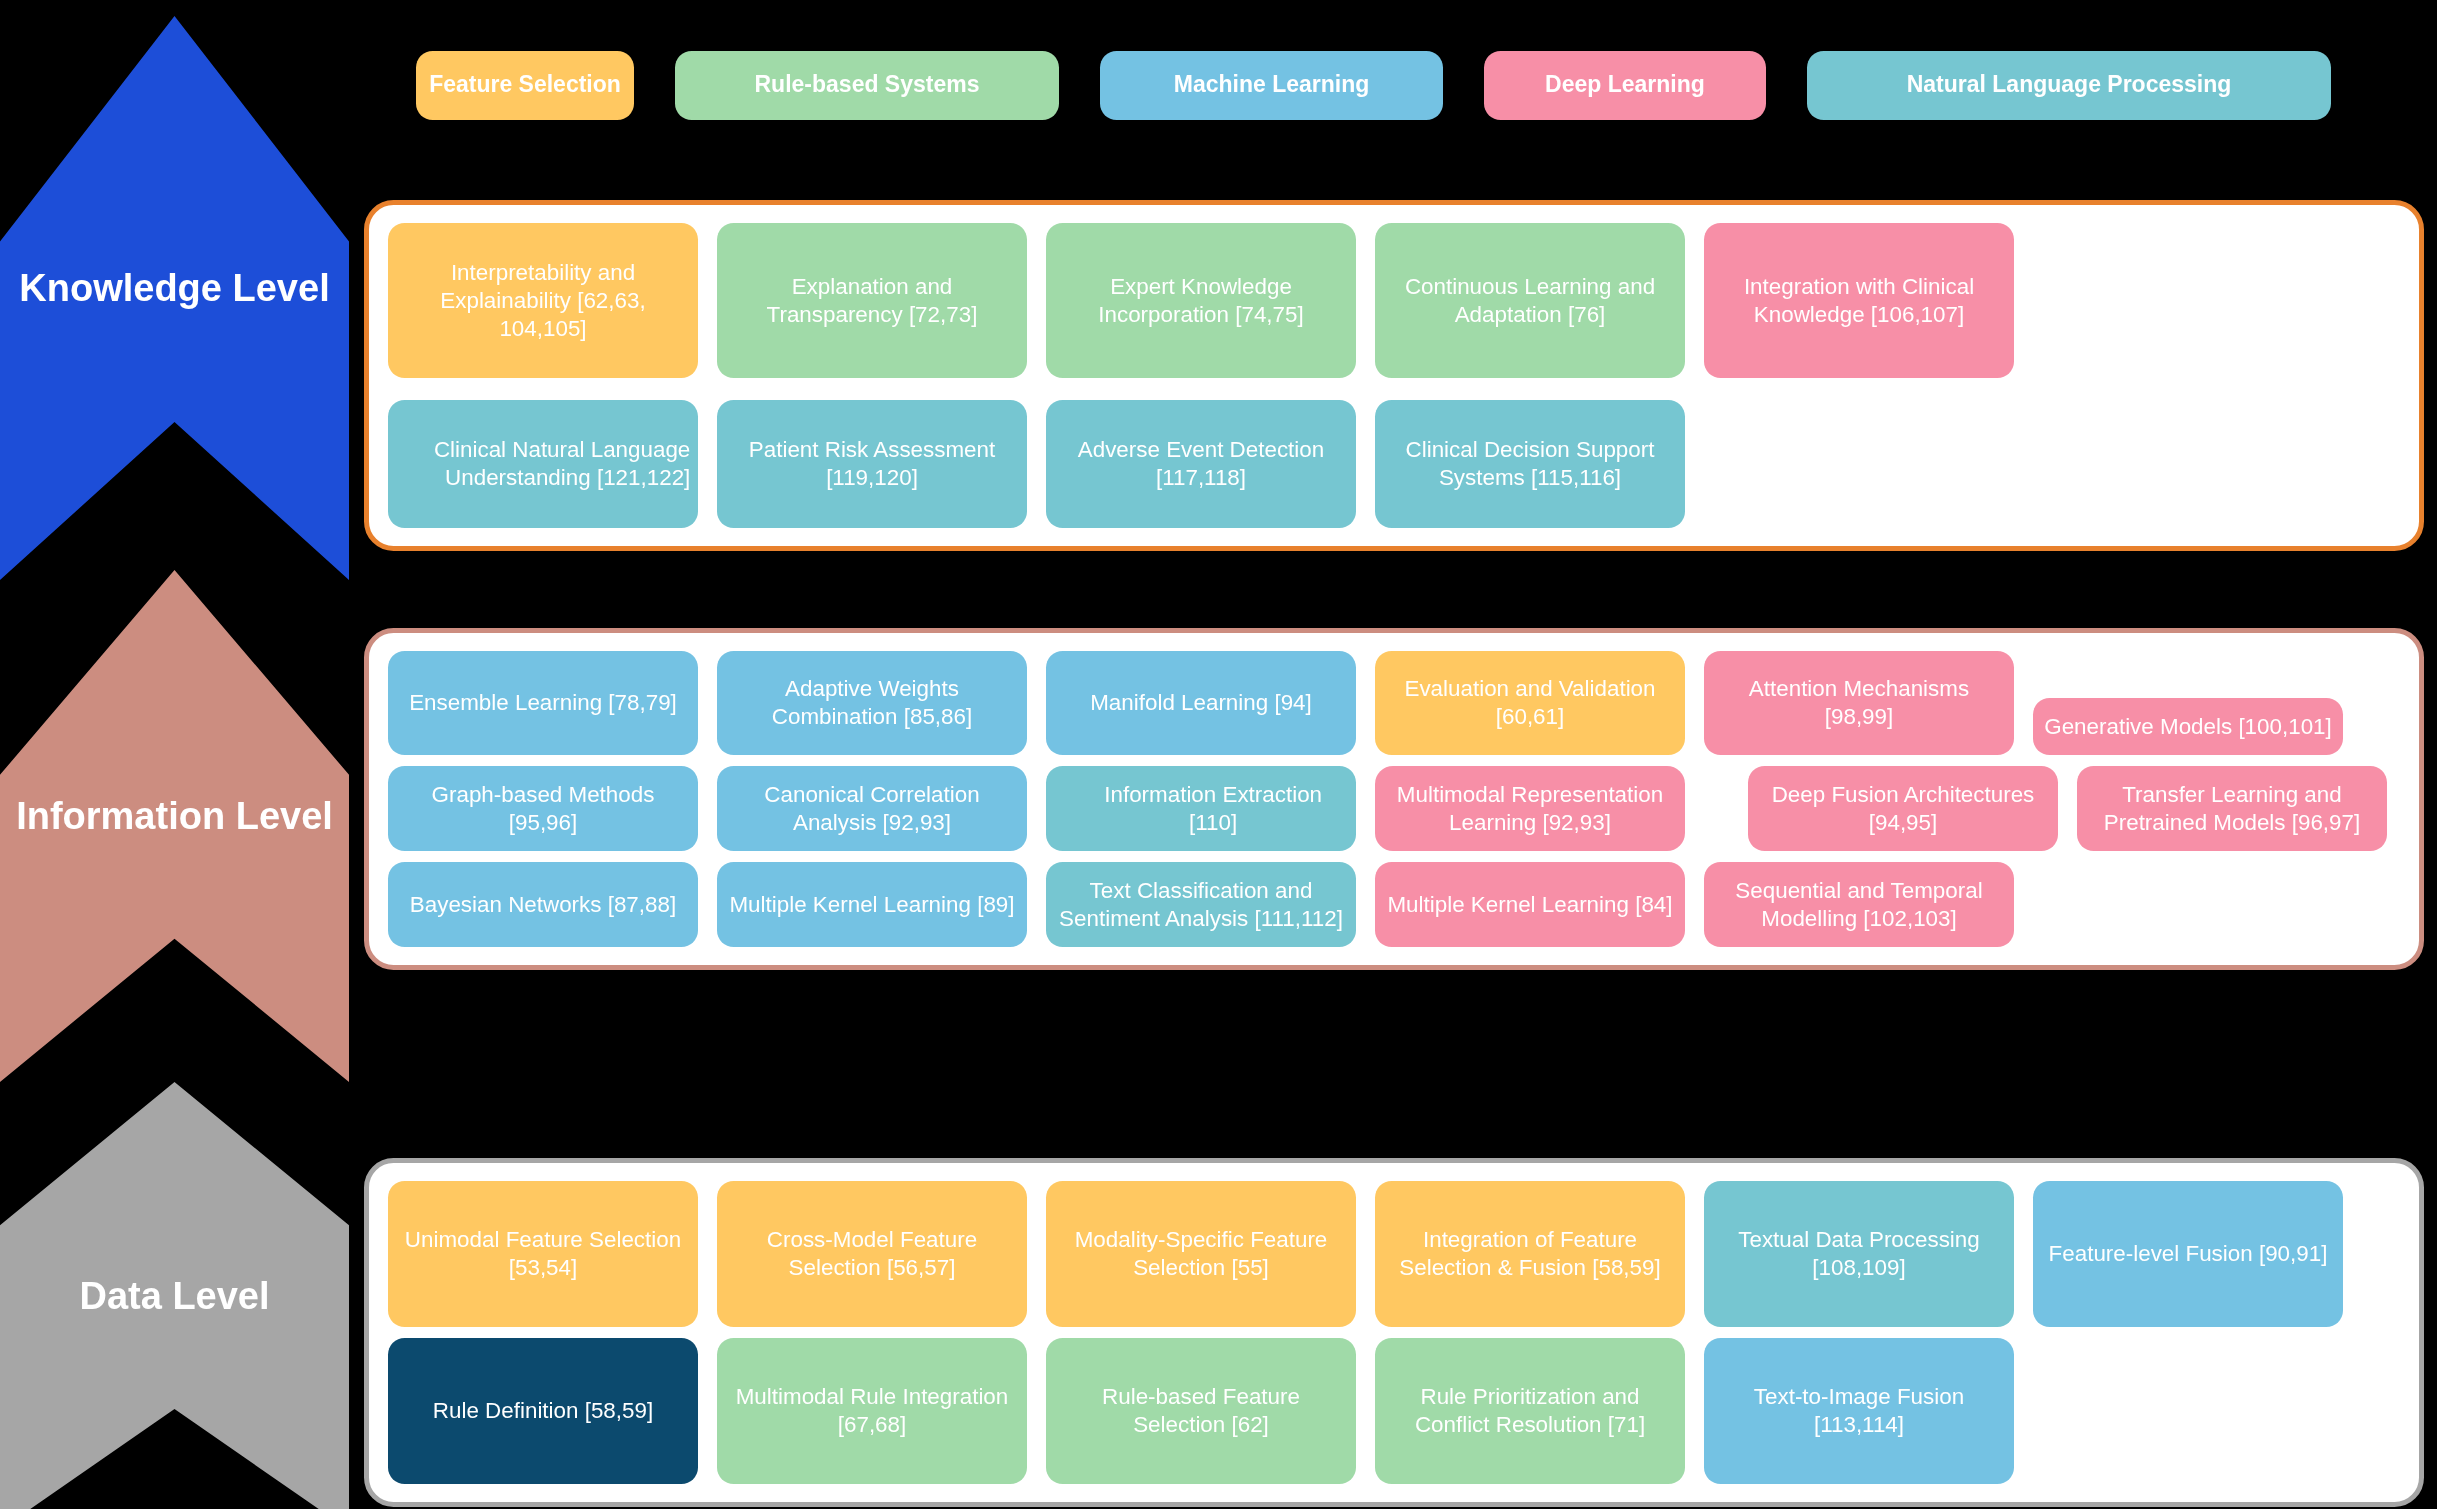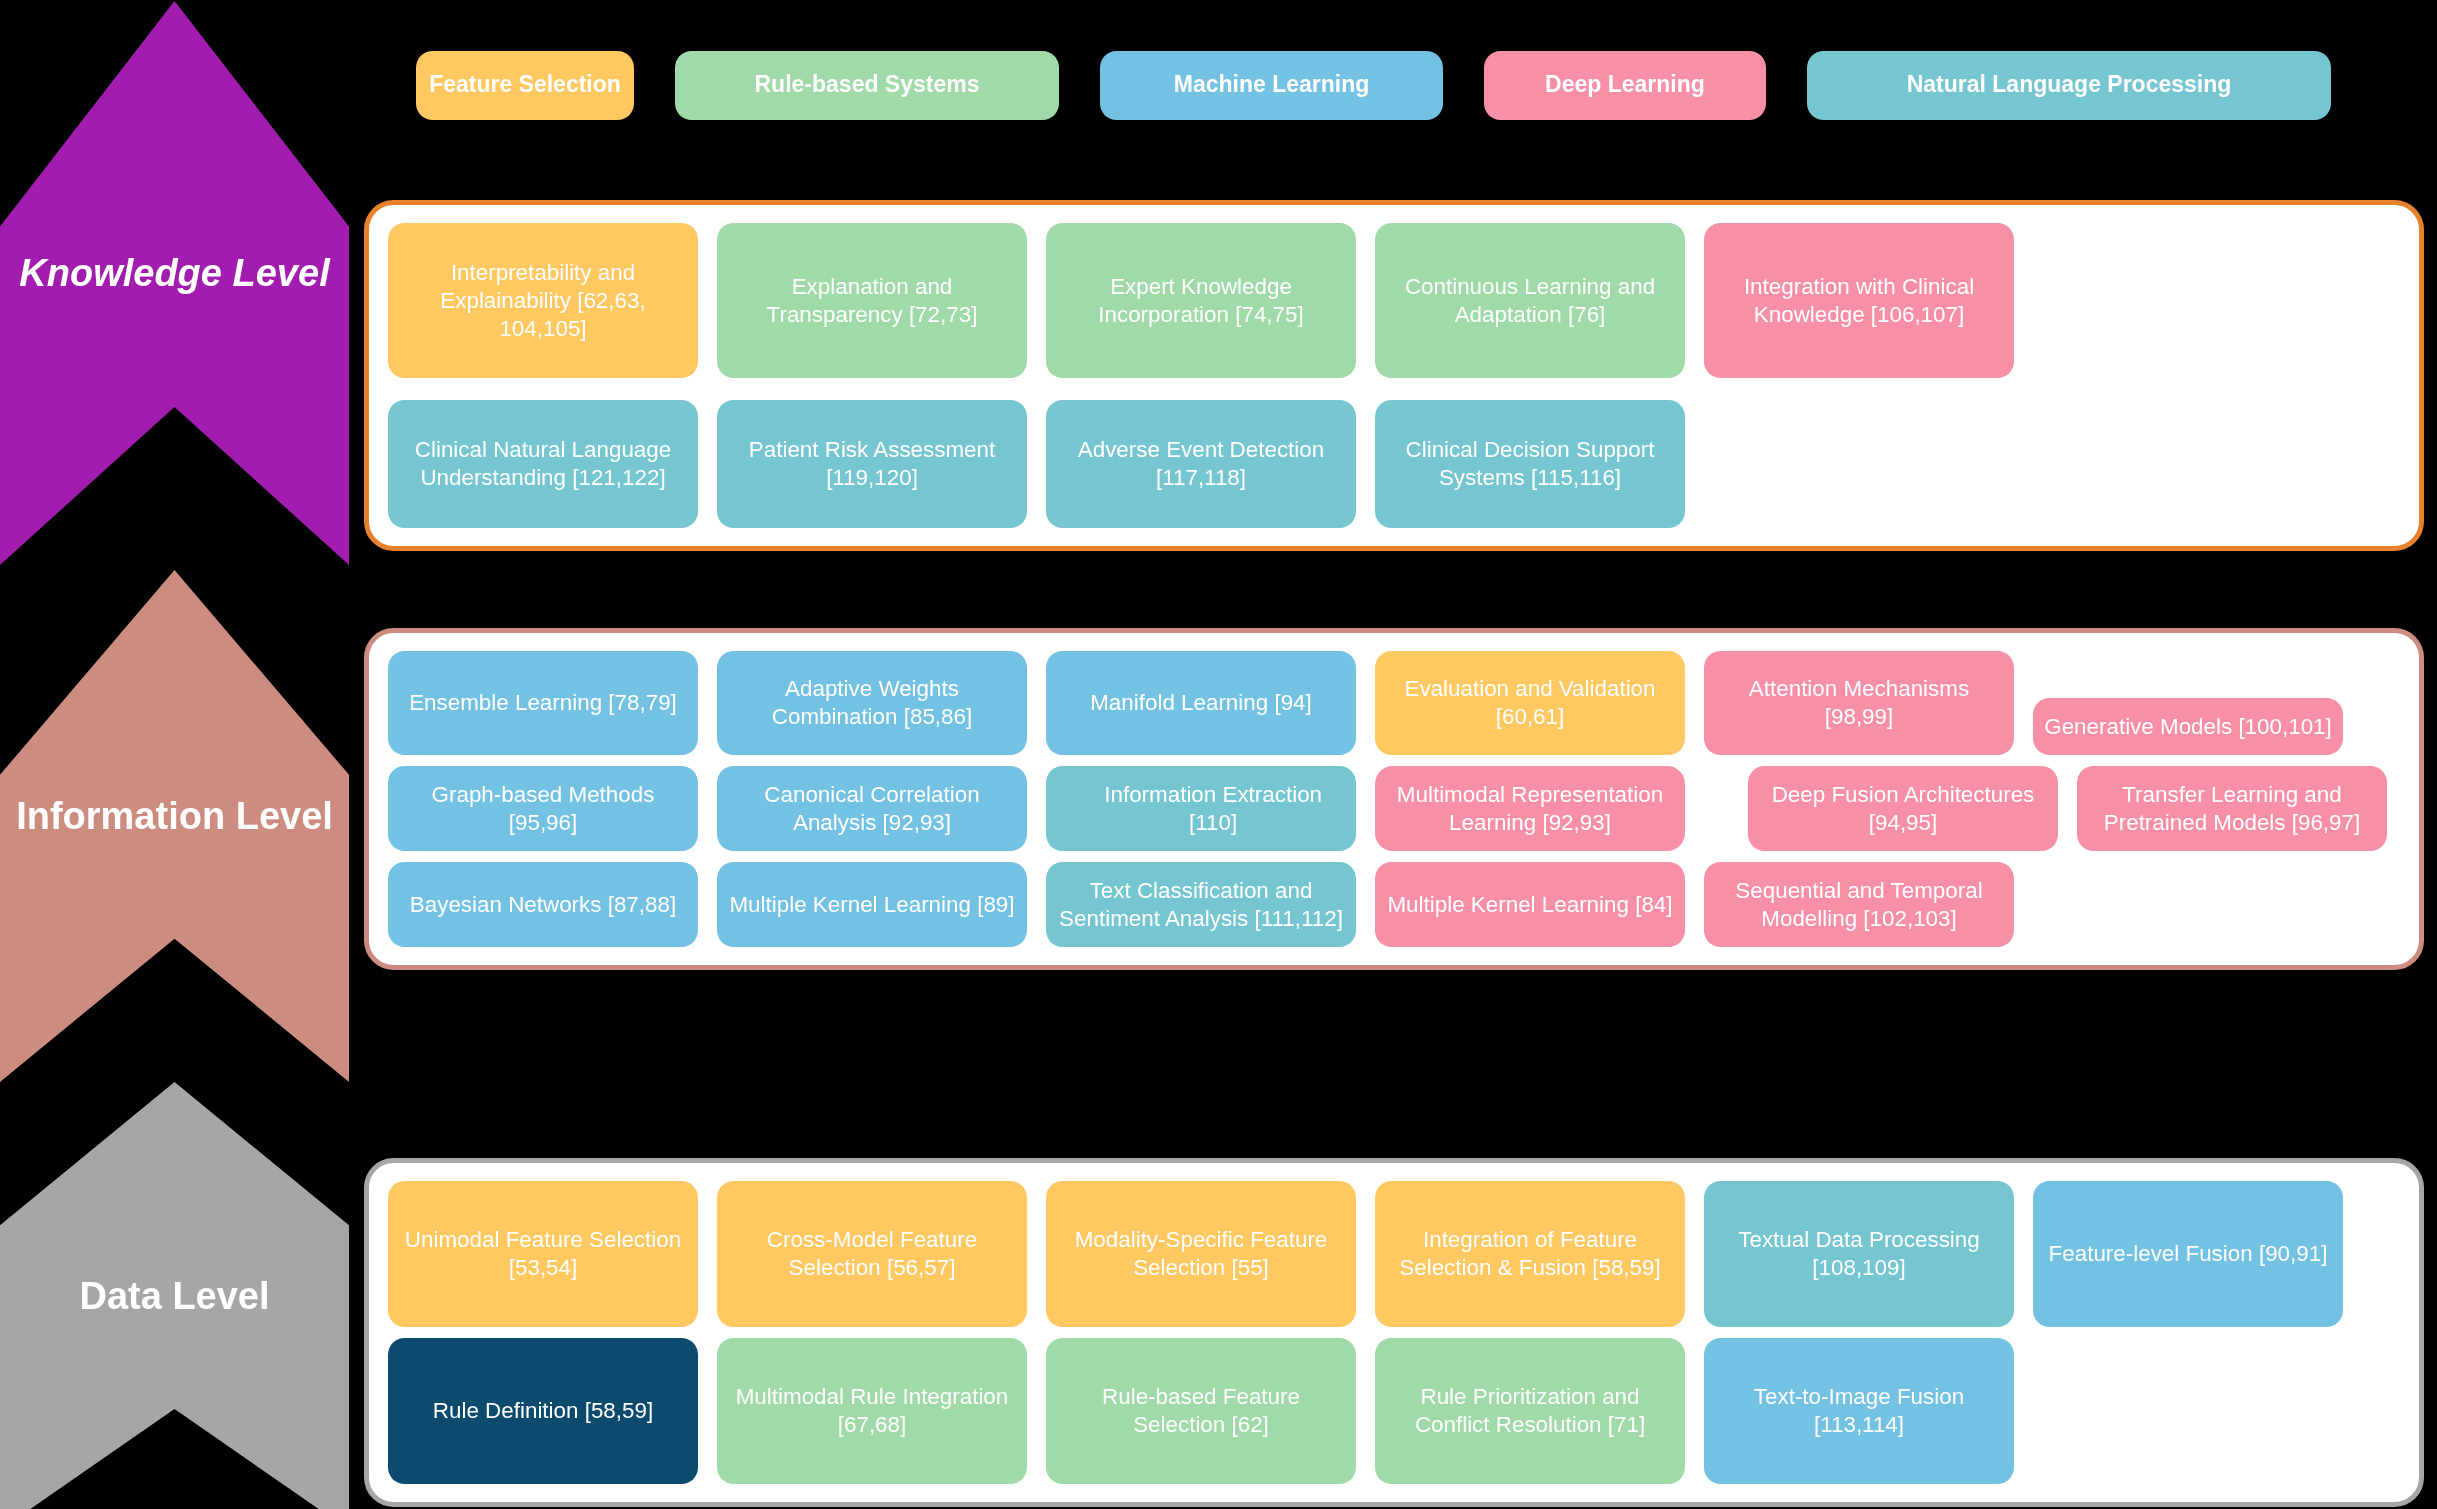--- a/index.html
+++ b/index.html
@@ -51,25 +51,24 @@
     line-height: 1.12;
     text-align: center;
     display: flex;
     align-items: center;
     justify-content: center;
     box-sizing: border-box;
   }
   .arrow-label { padding-bottom: 19px; pointer-events: none; }
 
   #arrow-knowledge {
-    top: 1px;
+    top: 16px;
     height: 564px;
-    background: #a21caf;
+    background: #1d4ed8;
     clip-path: polygon(0% 40%, 50% 0%, 100% 40%, 100% 100%, 50% 72%, 0% 100%);
-    font-style: italic;
   }
   #arrow-information {
     top: 570px;
     height: 512px;
     background: #CC8D80;
     clip-path: polygon(0% 40%, 50% 0%, 100% 40%, 100% 100%, 50% 72%, 0% 100%);
   }
   #arrow-data {
     top: 1082px;
     height: 448px;
@@ -183,21 +182,21 @@
       </div>
       <div class="card" style="background: rgb(160, 218, 168);">
         <span>Continuous Learning and Adaptation [76]</span>
       </div>
       <div class="card" style="background: rgb(247, 143, 167);">
         <span>Integration with Clinical Knowledge [106,107]</span>
       </div>
       <div class="spacer"></div>
     </div>
     <div class="row">
-      <div class="card" style="background: rgb(118, 198, 209);">
+      <div class="card" style="background: rgb(118, 198, 209); text-align: right;">
         <span>Clinical Natural Language Understanding [121,122]</span>
       </div>
       <div class="card" style="background: rgb(118, 198, 209);">
         <span>Patient Risk Assessment [119,120]</span>
       </div>
       <div class="card" style="background: rgb(118, 198, 209);">
         <span>Adverse Event Detection [117,118]</span>
       </div>
       <div class="card" style="background: rgb(118, 198, 209);">
         <span>Clinical Decision Support Systems [115,116]</span>

